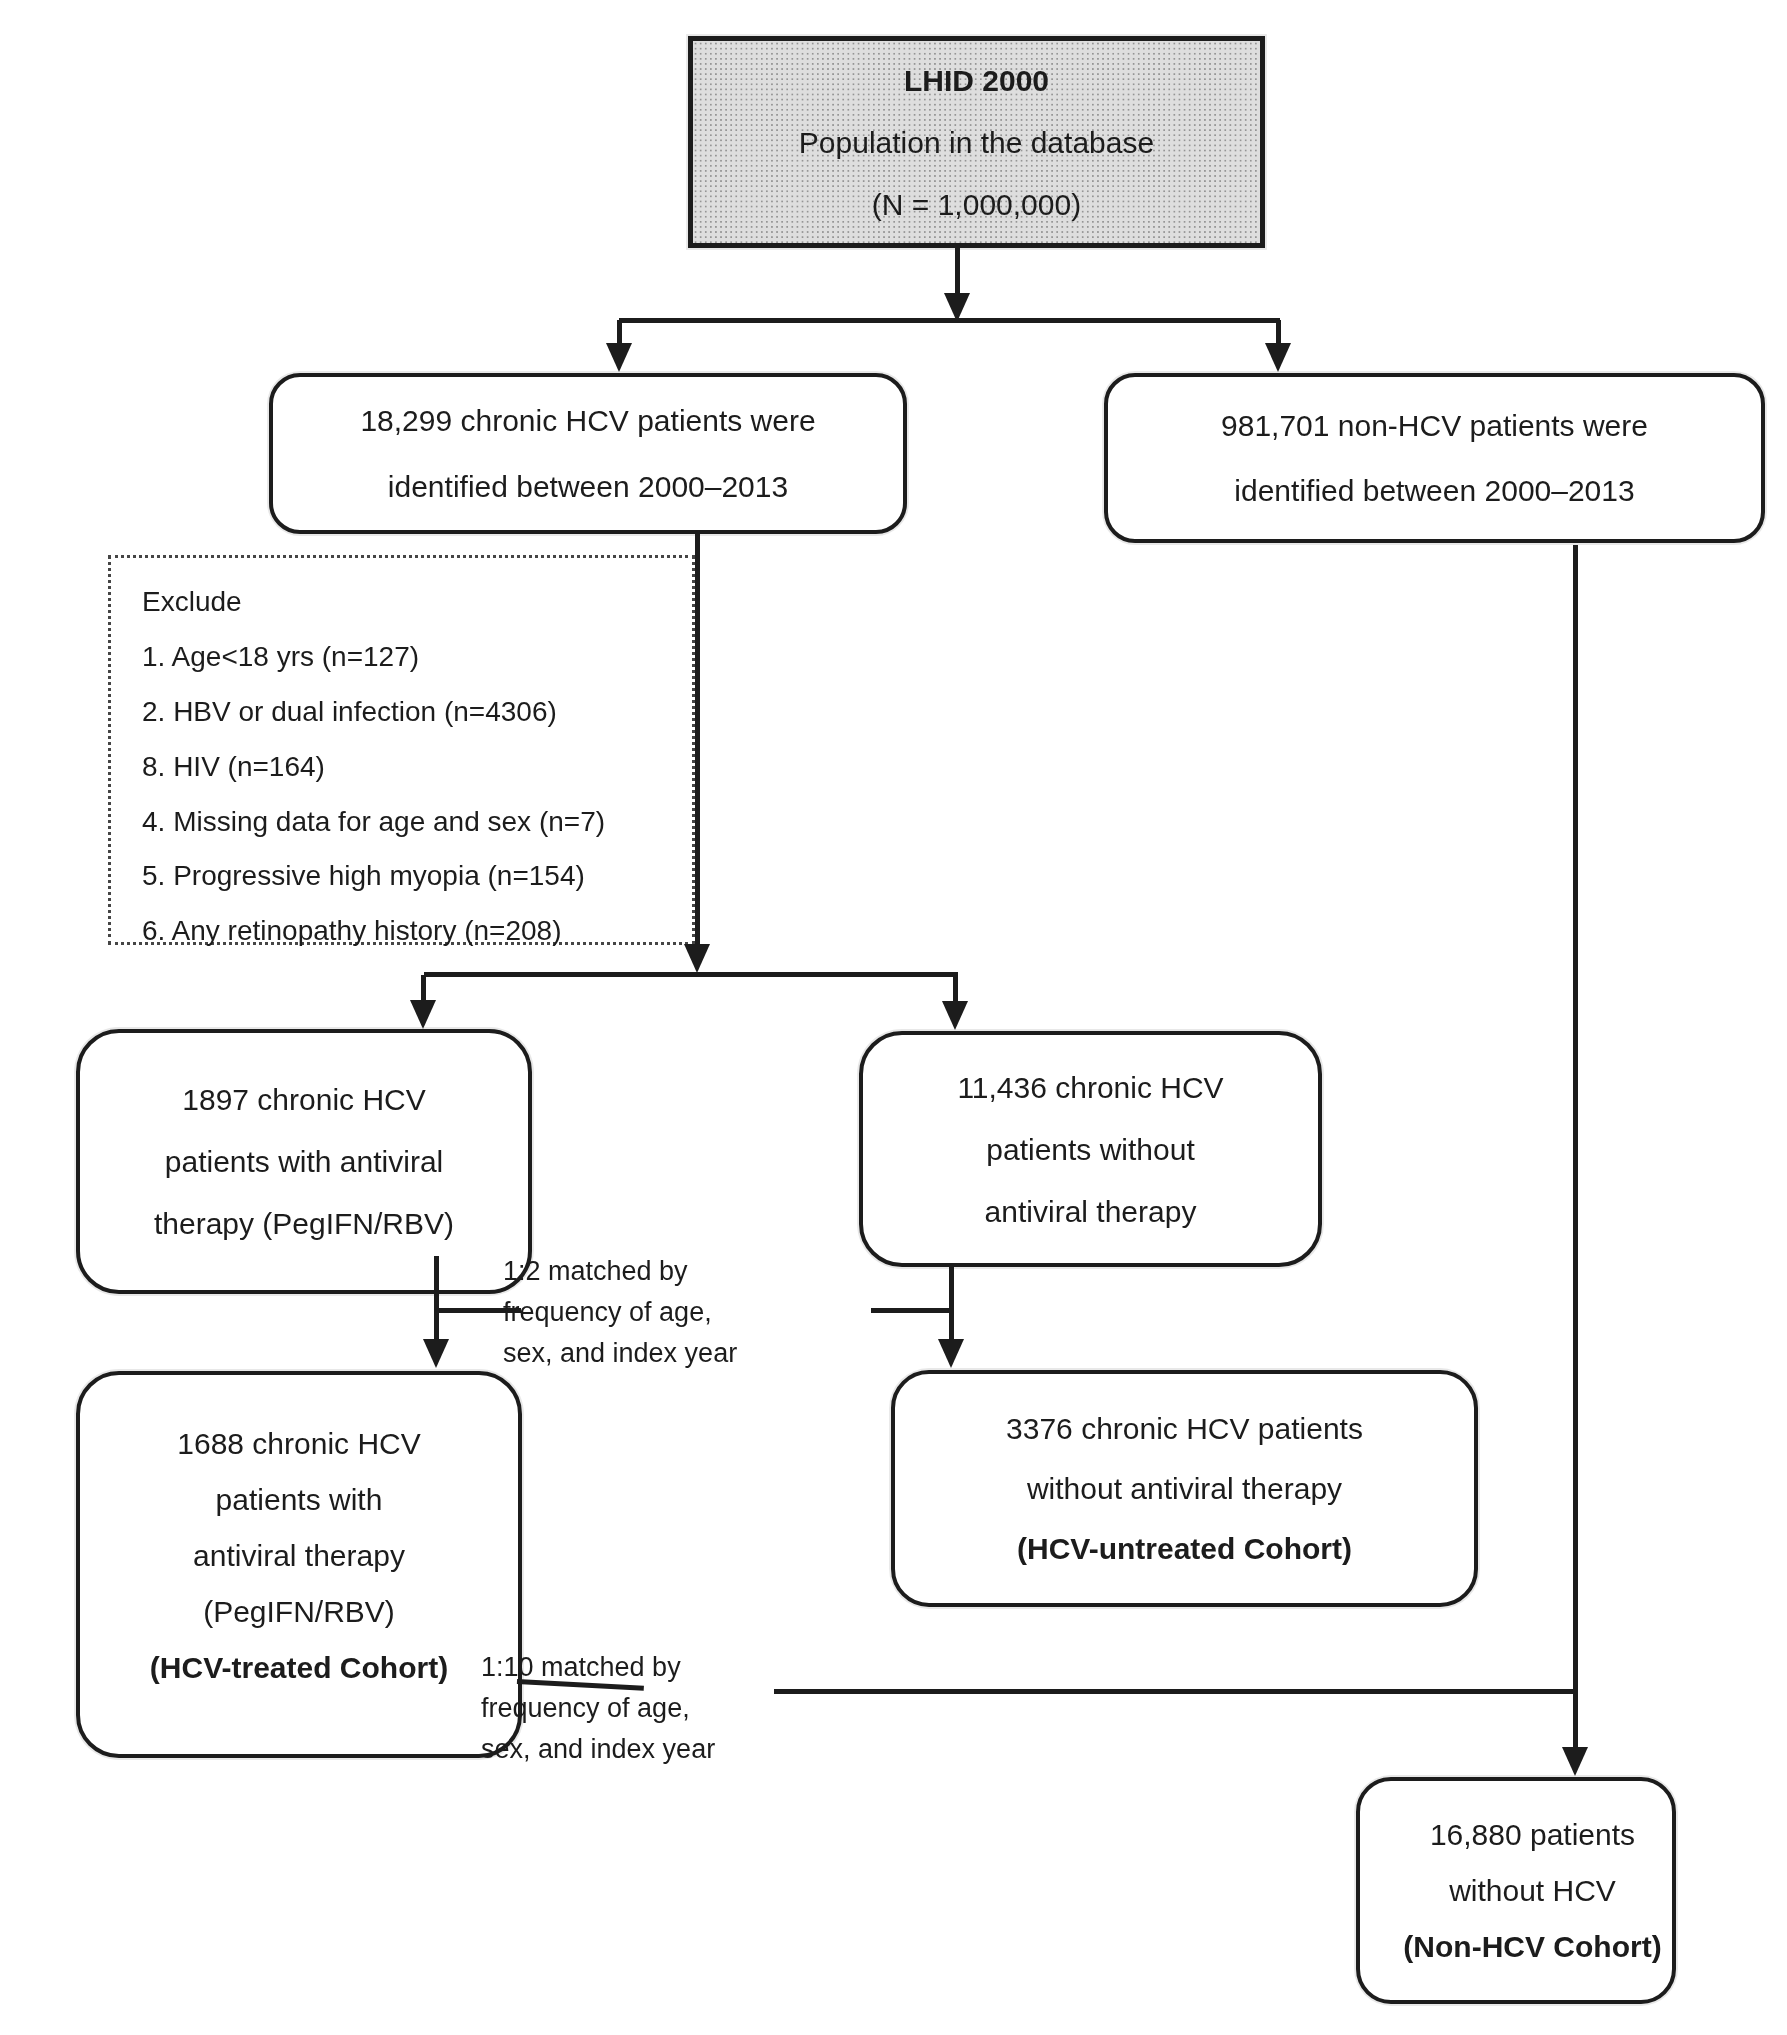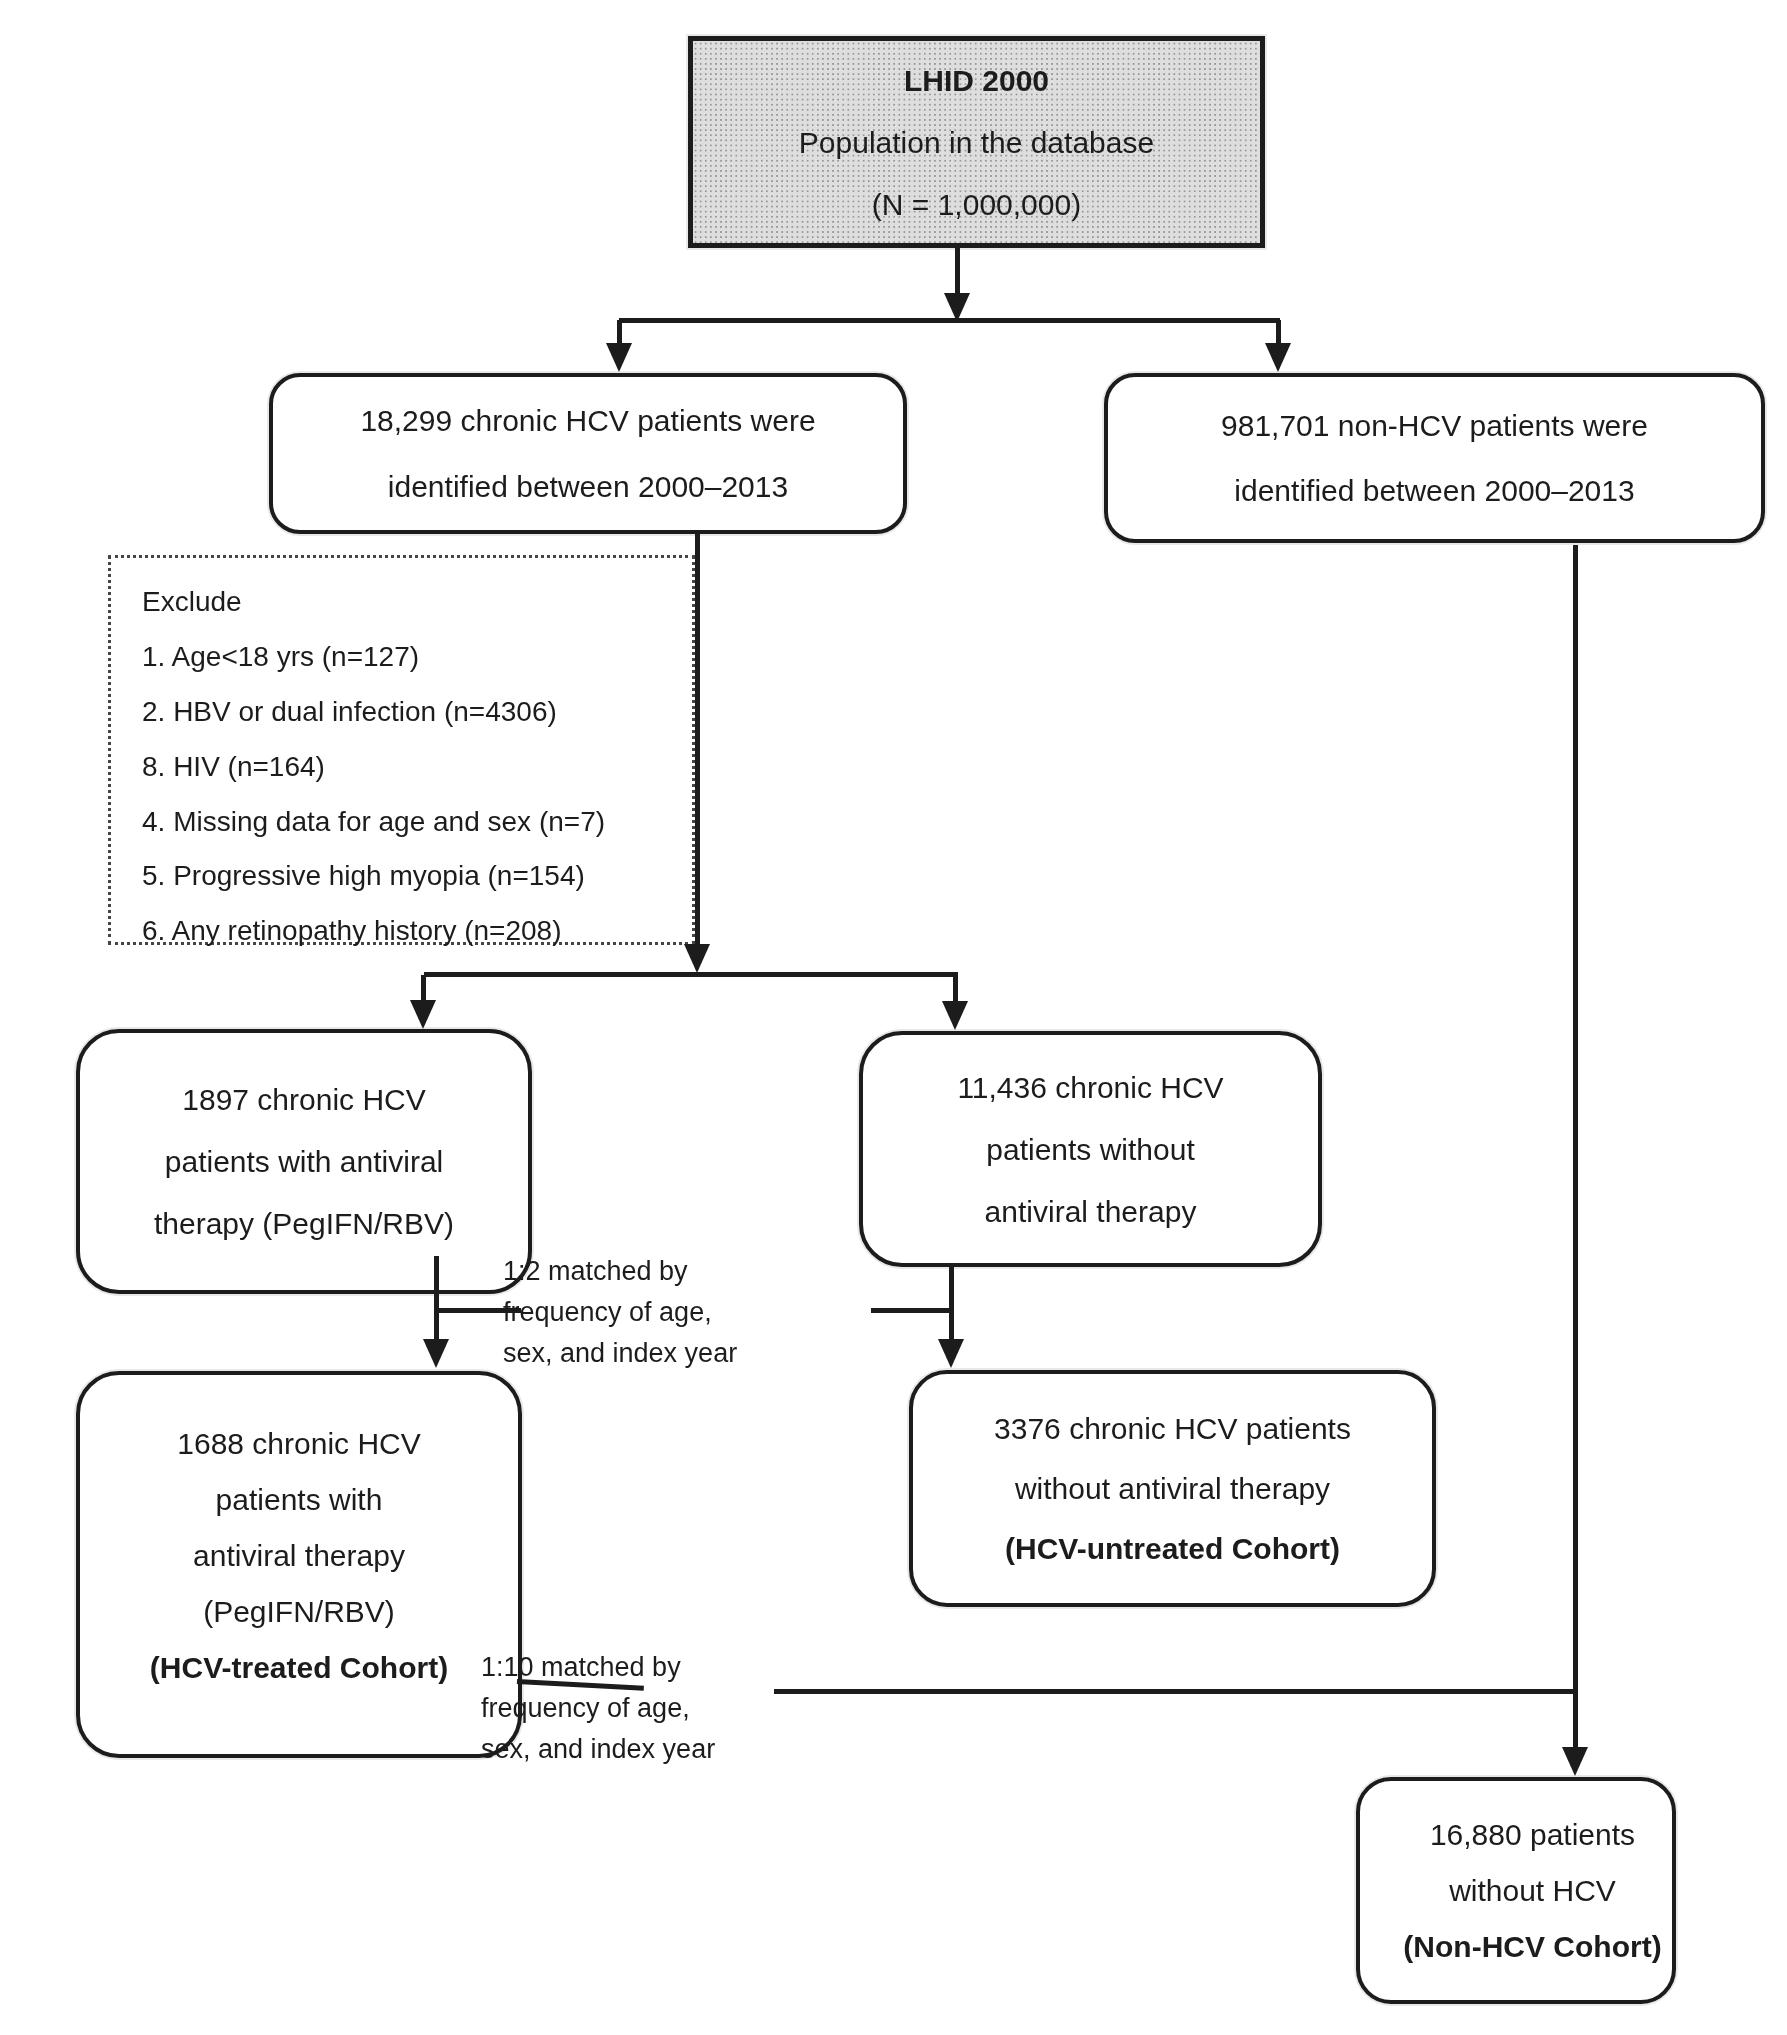--- a/index.html
+++ b/index.html
@@ -145,21 +145,21 @@
   </div>
 
   <div class="box r68 gap36" style="left:76px;top:1371px;width:446px;height:387px;padding-bottom:19px;">
     <div class="tl">1688 chronic HCV</div>
     <div class="tl">patients with</div>
     <div class="tl">antiviral therapy</div>
     <div class="tl">(PegIFN/RBV)</div>
     <div class="tl b">(HCV-treated Cohort)</div>
   </div>
 
-  <div class="box r60 gap43" style="left:891px;top:1370px;width:527px;height:237px;margin-left:18px;">
+  <div class="box r60 gap43" style="left:891px;top:1370px;width:587px;height:237px;">
     <div class="tl">3376 chronic HCV patients</div>
     <div class="tl">without antiviral therapy</div>
     <div class="tl b">(HCV-untreated Cohort)</div>
   </div>
 
   <div class="lh slant" style="left:517px;top:1679px;width:127px;"></div>
   <div class="match-label" style="left:481px;top:1647px;">
     <div>1:10 matched by</div>
     <div>frequency of age,</div>
     <div>sex, and index year</div>

